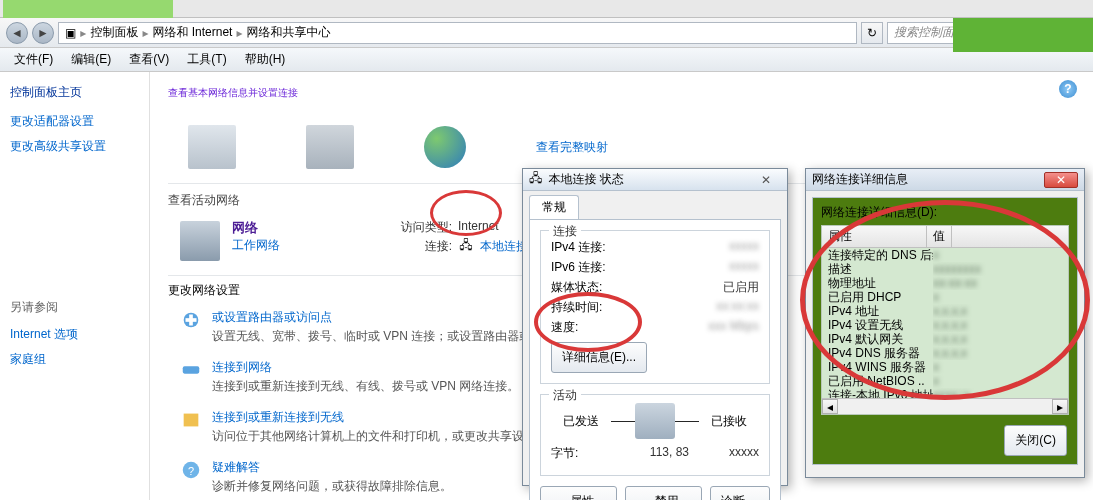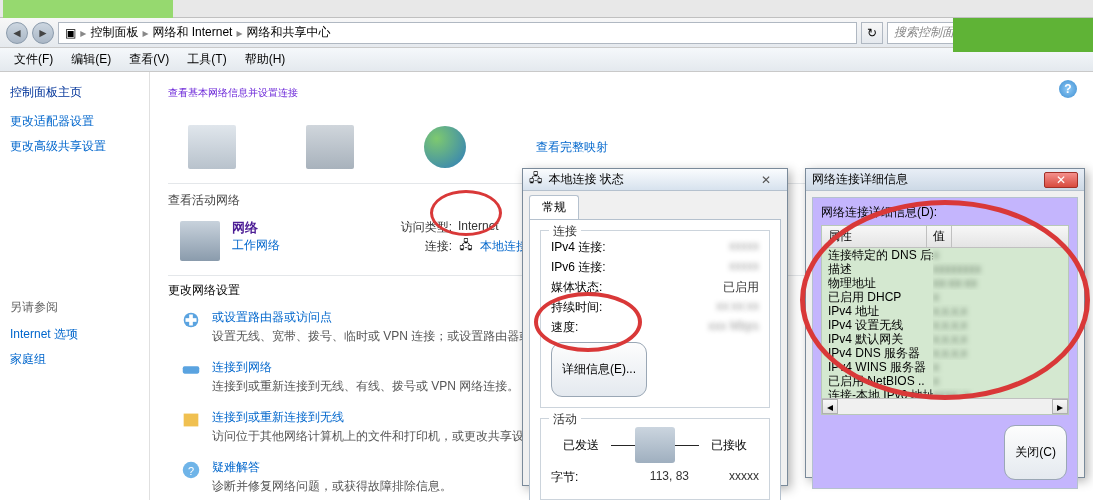--- a/index.html
+++ b/index.html
@@ -59,29 +59,29 @@
 .dlgclose.red{background:linear-gradient(#f4908c,#d84a3e);color:#fff;border:1px solid #a03028;border-radius:2px;width:34px;height:16px;line-height:14px}
 .tabs{display:flex;padding:4px 6px 0}
 .tab{padding:3px 12px;border:1px solid #b5c1ce;border-bottom:none;background:#fff;border-radius:3px 3px 0 0;cursor:pointer}
 .dlgbody{background:#fff;margin:0 6px 6px;border:1px solid #b5c1ce;padding:10px}
 .grp{border:1px solid #ccd4dc;padding:8px 10px 10px;margin-bottom:10px;position:relative}
 .grplbl{position:absolute;top:-8px;left:8px;background:#fff;padding:0 4px;color:#333}
 .kv{display:flex;margin-bottom:3px}
 .kv .k{width:80px}
 .kv .v{flex:1;text-align:right;color:#333}
 .kv .v.blur{color:transparent;text-shadow:0 0 5px #999}
-.btn{padding:18px 10px;border:1px solid #9aa7b5;background:linear-gradient(#fdfdfd,#e4e9ef);border-radius:11px;cursor:pointer;display:inline-flex;align-items:center;gap:4px}
+.btn{padding:6px 10px;border:1px solid #9aa7b5;background:linear-gradient(#fdfdfd,#e4e9ef);border-radius:3px;cursor:pointer;display:inline-flex;align-items:center;gap:4px}
 .btnrow{display:flex;gap:8px;justify-content:center;margin-top:6px}
 .actbox{display:flex;justify-content:center;align-items:center}
 .actbox .mid{width:40px;height:36px;background:linear-gradient(#cbd5df,#9fafbf);border-radius:3px}
 .actbox .side{text-align:center;flex:1}
 .dlgfoot{display:flex;justify-content:flex-end;padding:6px 10px}
 .detaildlg{left:805px;top:168px;width:280px;height:310px}
 .detaildlg .dlgtitle{background:linear-gradient(#e8eef6,#cdd9e6)}
-.detbody{background:#c4b5fd;margin:6px;border:1px solid #b5c1ce;padding:6px 8px 8px}
+.detbody{background:#4d7c0f;margin:6px;border:1px solid #b5c1ce;padding:6px 8px 8px}
 .dethead{margin-bottom:4px}
 .proptbl{background:#d4e8d0;height:190px;position:relative;border:1px solid #b8c8b8;overflow:hidden}
 .proptbl .hdrrow{display:flex;background:linear-gradient(#f7f7f7,#e4e4e4);border-bottom:1px solid #c0c0c0}
 .proptbl .hdrrow .hc{padding:2px 6px;border-right:1px solid #c0c0c0}
 .proptbl .hdrrow .hc:first-child{width:105px}
 .proptbl .row{display:flex;padding:0 6px;font-size:11px;line-height:14px}
 .proptbl .row .c1{width:105px;white-space:nowrap;overflow:hidden}
 .proptbl .row .c2{flex:1;white-space:nowrap;overflow:hidden}
 .proptbl .row .c2.blur{color:transparent;text-shadow:0 0 5px #667a66}
 .hscroll{position:absolute;bottom:0;left:0;right:0;height:16px;background:#f0f0f0;border-top:1px solid #c0c0c0;display:flex}

